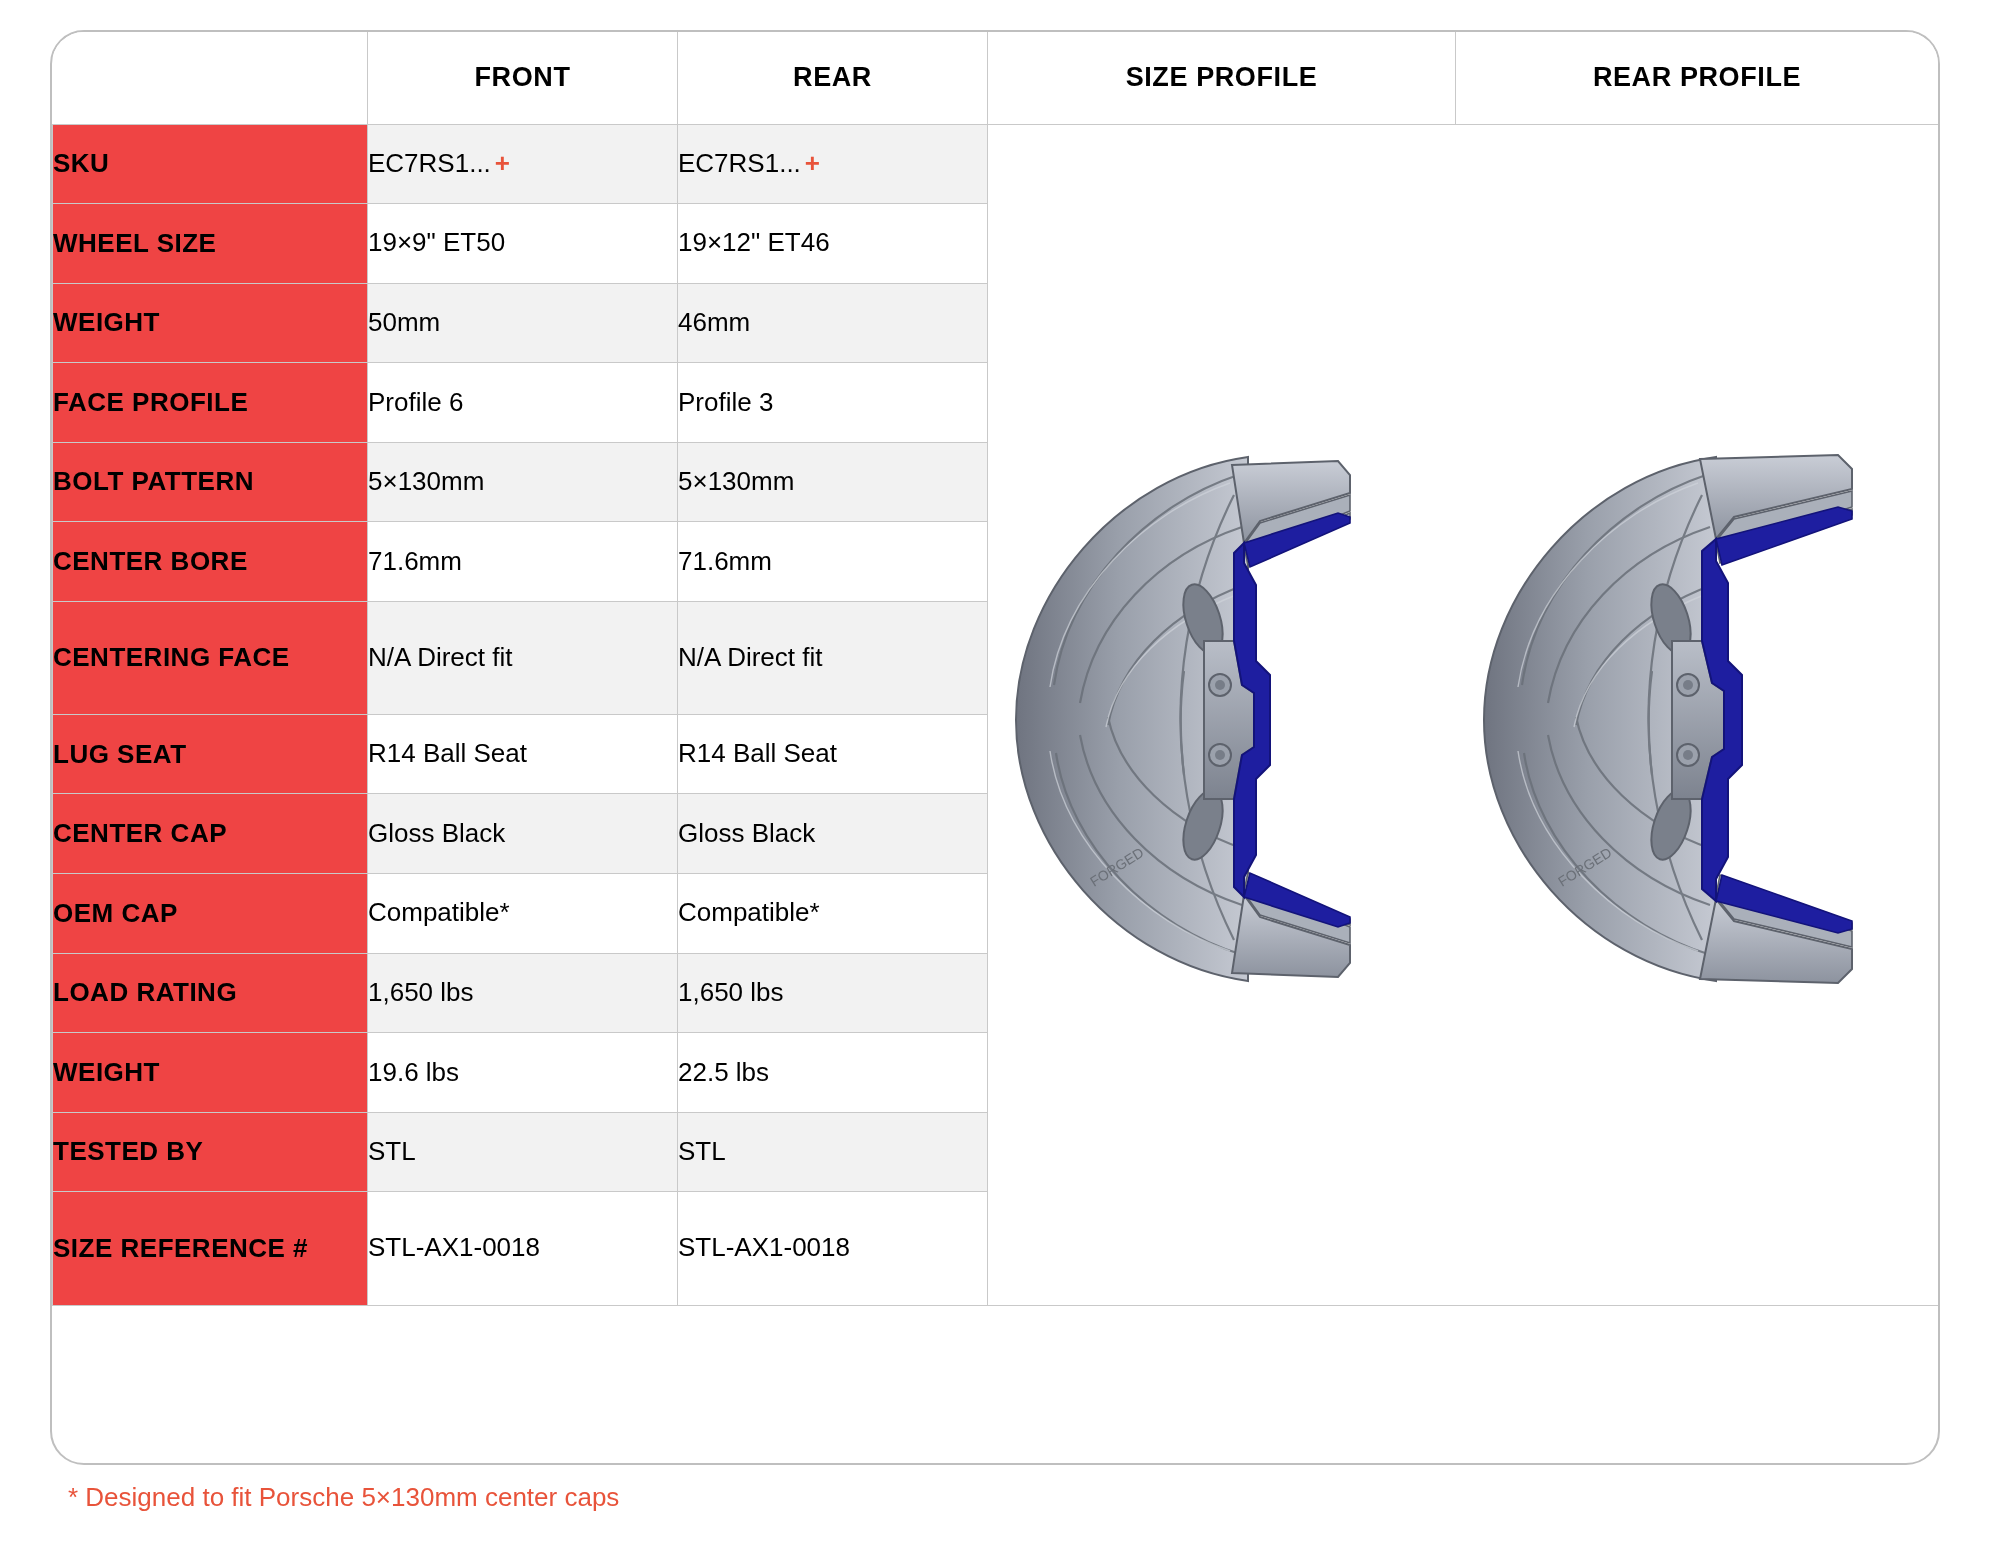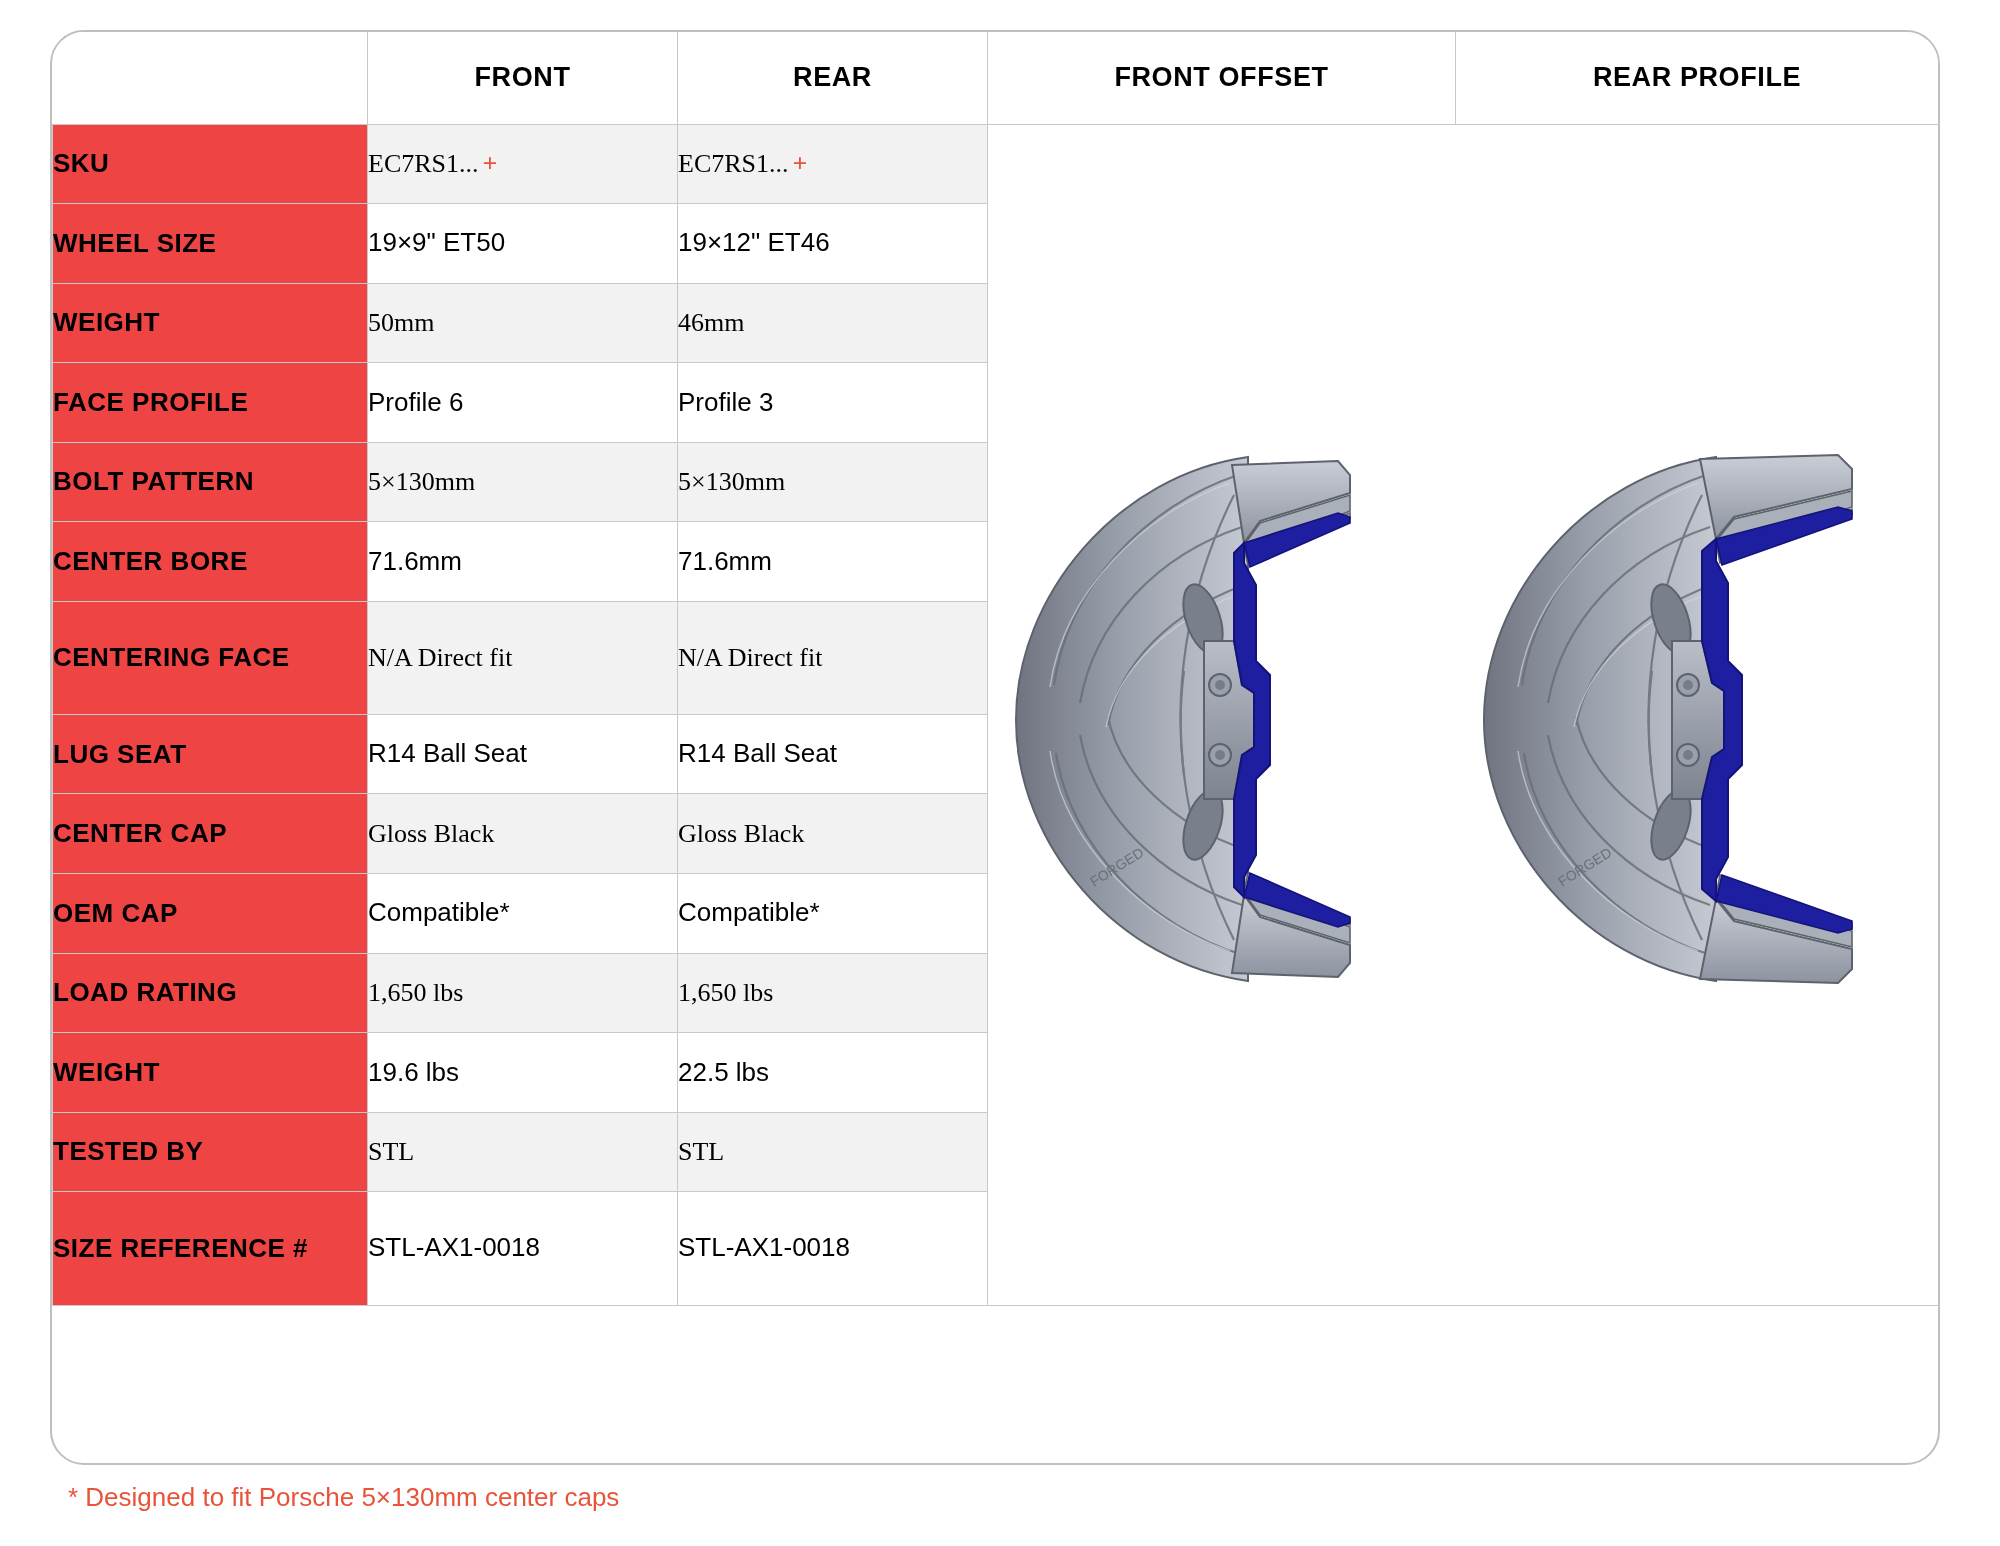--- a/index.html
+++ b/index.html
@@ -75,21 +75,21 @@
     background: #ef4444;
   }
 
   
   td.val {
     font-size: 26px;
     padding: 0 0 0 18px;
     line-height: 1.3;
     background: #ffffff;
   }
-  tr.shaded td.val { background: #f2f2f2; font-family: Liberation Serif, serif; }
+  tr.shaded td.val { background: #f2f2f2; }
 
   td.row-h { height: 71px; }
   td.row-h2 { height: 101px; }
 
   .plus {
     color: #e8533a;
     font-weight: bold;
     font-size: 26px;
     margin-left: 4px;
     cursor: pointer;
@@ -136,21 +136,21 @@
         <col class="c-rear">
         <col class="c-fprof">
         <col class="c-rprof">
     </colgroup>
 
     <tbody>
         <tr class="head">
       <th class="blank"></th>
       <th>FRONT</th>
       <th>REAR</th>
-      <th class="profile-head">FRONT OFFSET</th>
+      <th class="profile-head">SIZE PROFILE</th>
       <th class="profile-head">REAR PROFILE</th>
     </tr>
 
     <tr class="shaded">
       <td class="label row-h">SKU</td>
       <td class="val row-h">
         <span>EC7RS1...</span><span class="plus">+</span>
       </td>
       <td class="val row-h">
         <span>EC7RS1...</span><span class="plus">+</span>

